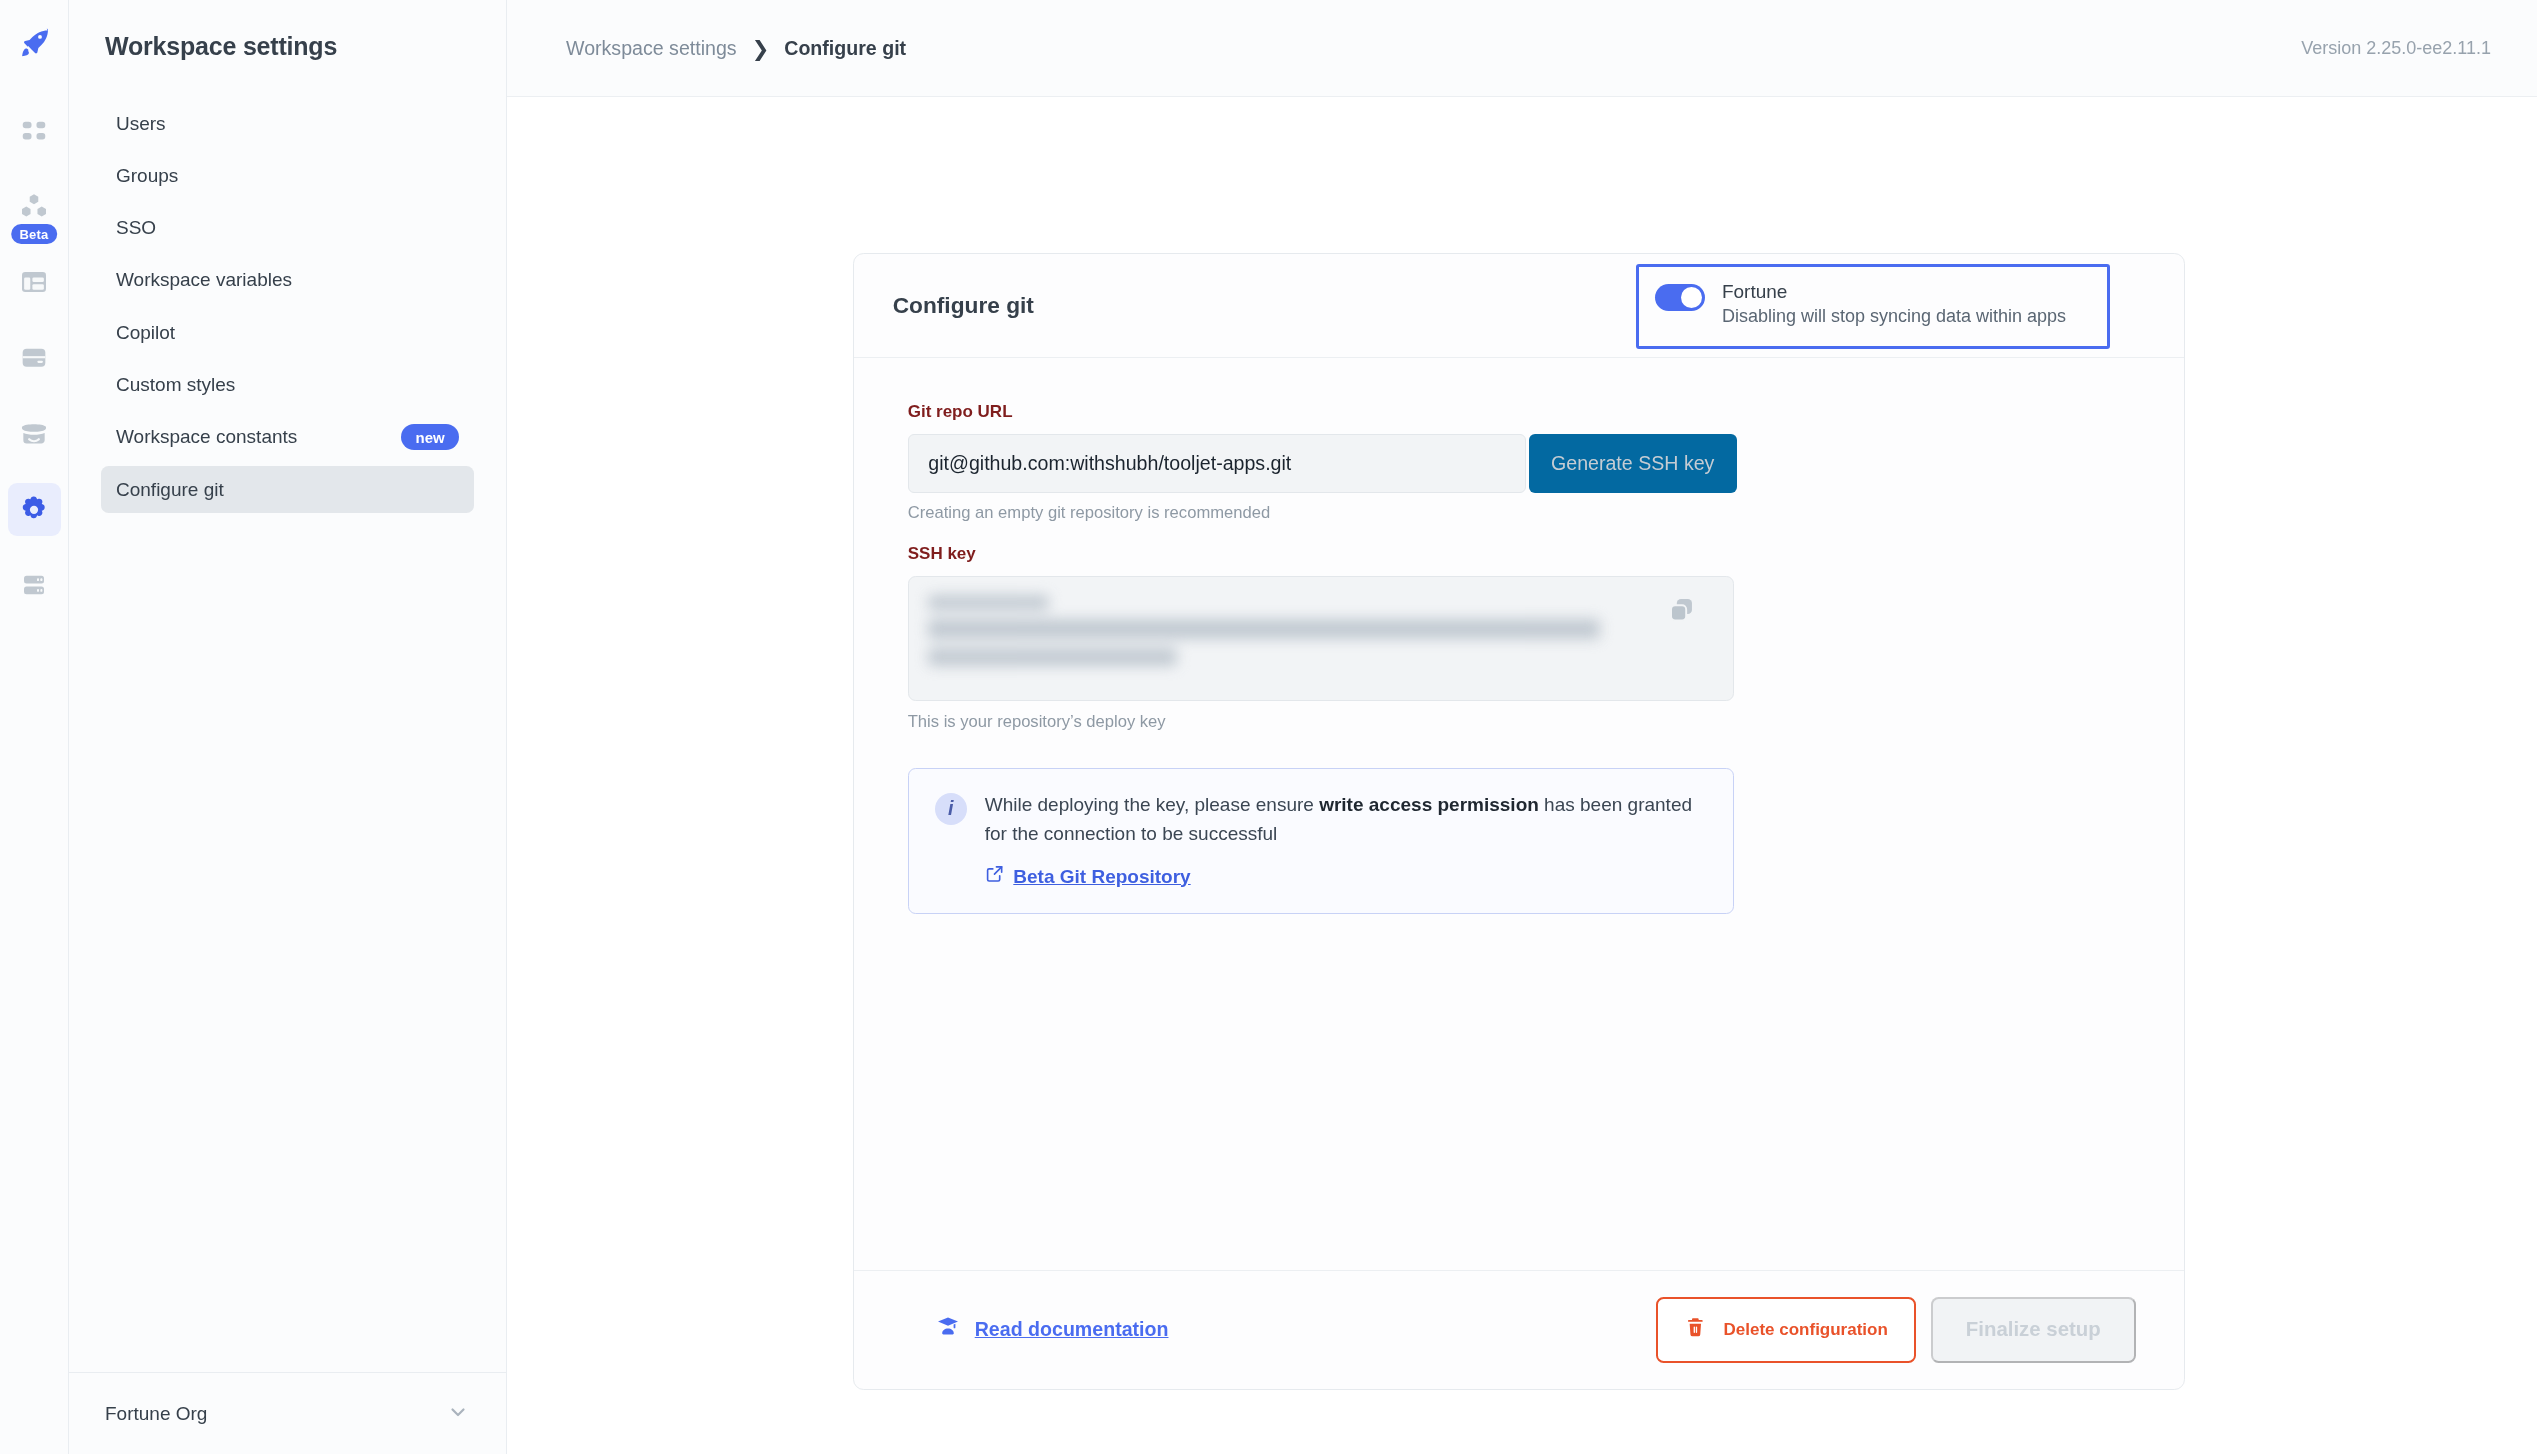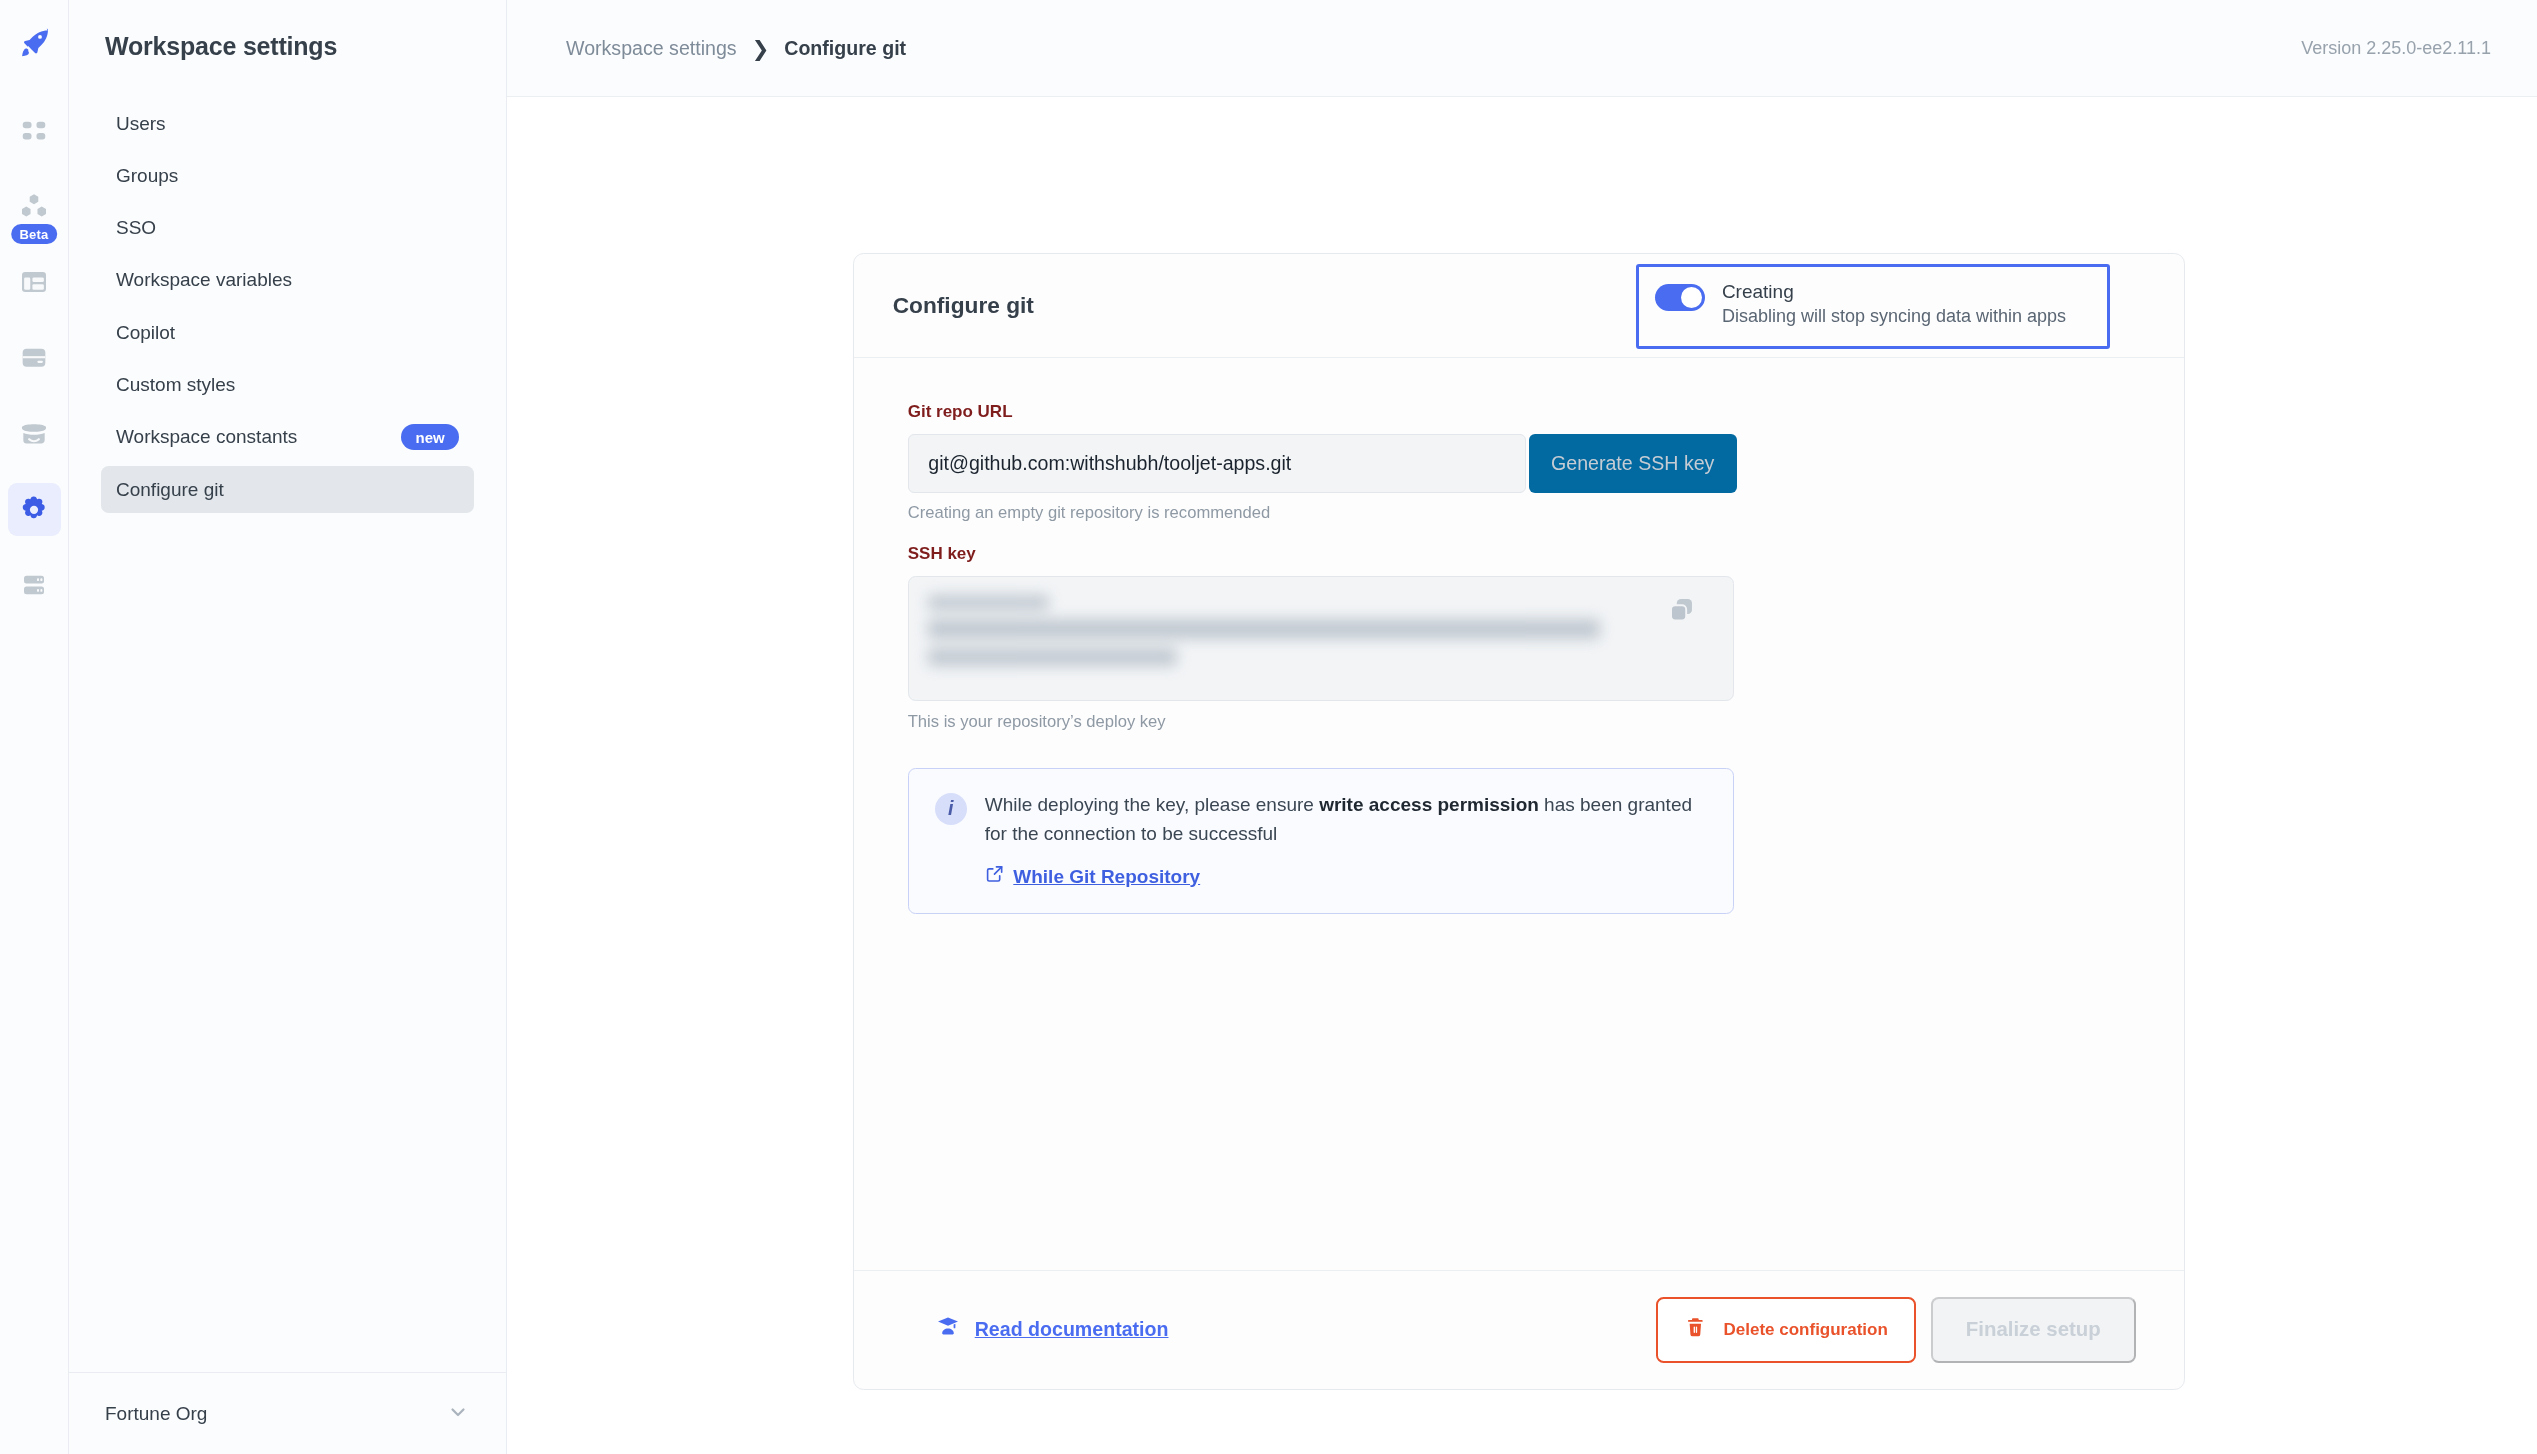--- a/index.html
+++ b/index.html
@@ -402,21 +402,21 @@
 
     <div class="content">
       <div class="card">
 
         <div class="card-header">
           <div class="card-title">Configure git</div>
 
           <div class="connect-box">
             <div class="toggle"></div>
             <div class="connect-texts">
-              <div class="connect-label">Creating</div>
+              <div class="connect-label">Fortune</div>
               <div class="connect-sub">Disabling will stop syncing data within apps</div>
             </div>
           </div>
         </div>
 
         <div class="card-body">
 
           <div class="field-label">Git repo URL</div>
           <div class="url-row">
             <div class="url-input" title="Enter git repo URL">git@github.com:withshubh/tooljet-apps.git</div>
@@ -445,21 +445,21 @@
             <div>
               <div class="info-text"><span>While deploying the key, please ensure </span><b>write access permission</b><span> has been granted for the connection to be successful</span></div>
               <a class="repo-link" href="#">
                 <span>
                   <svg width="19.6" height="19.6" viewBox="0 0 24 24">
                       <path d="M14 3.6h6.4V10" fill="none" stroke="#3e5fe0" stroke-width="2" stroke-linecap="round" stroke-linejoin="round"></path>
                       <path d="M20.4 3.6 11.6 12.4" fill="none" stroke="#3e5fe0" stroke-width="2" stroke-linecap="round"></path>
                       <path d="M18 14.4v4.6a1.8 1.8 0 0 1-1.8 1.8H5a1.8 1.8 0 0 1-1.8-1.8V7.8A1.8 1.8 0 0 1 5 6h4.6" fill="none" stroke="#3e5fe0" stroke-width="2" stroke-linecap="round" stroke-linejoin="round"></path>
                     </svg>
                 </span>
-                <span>While Git Repository</span>
+                <span>Beta Git Repository</span>
               </a>
             </div>
           </div>
         </div>
 
         <div class="card-footer">
           <a class="doc-link" href="#">
             <span>
               <svg width="24" height="24" viewBox="0 0 24 24">
                   <path fill="#4a6cf0" d="M12 2.4 22 6.6l-10 4.2L2 6.6z"></path>

